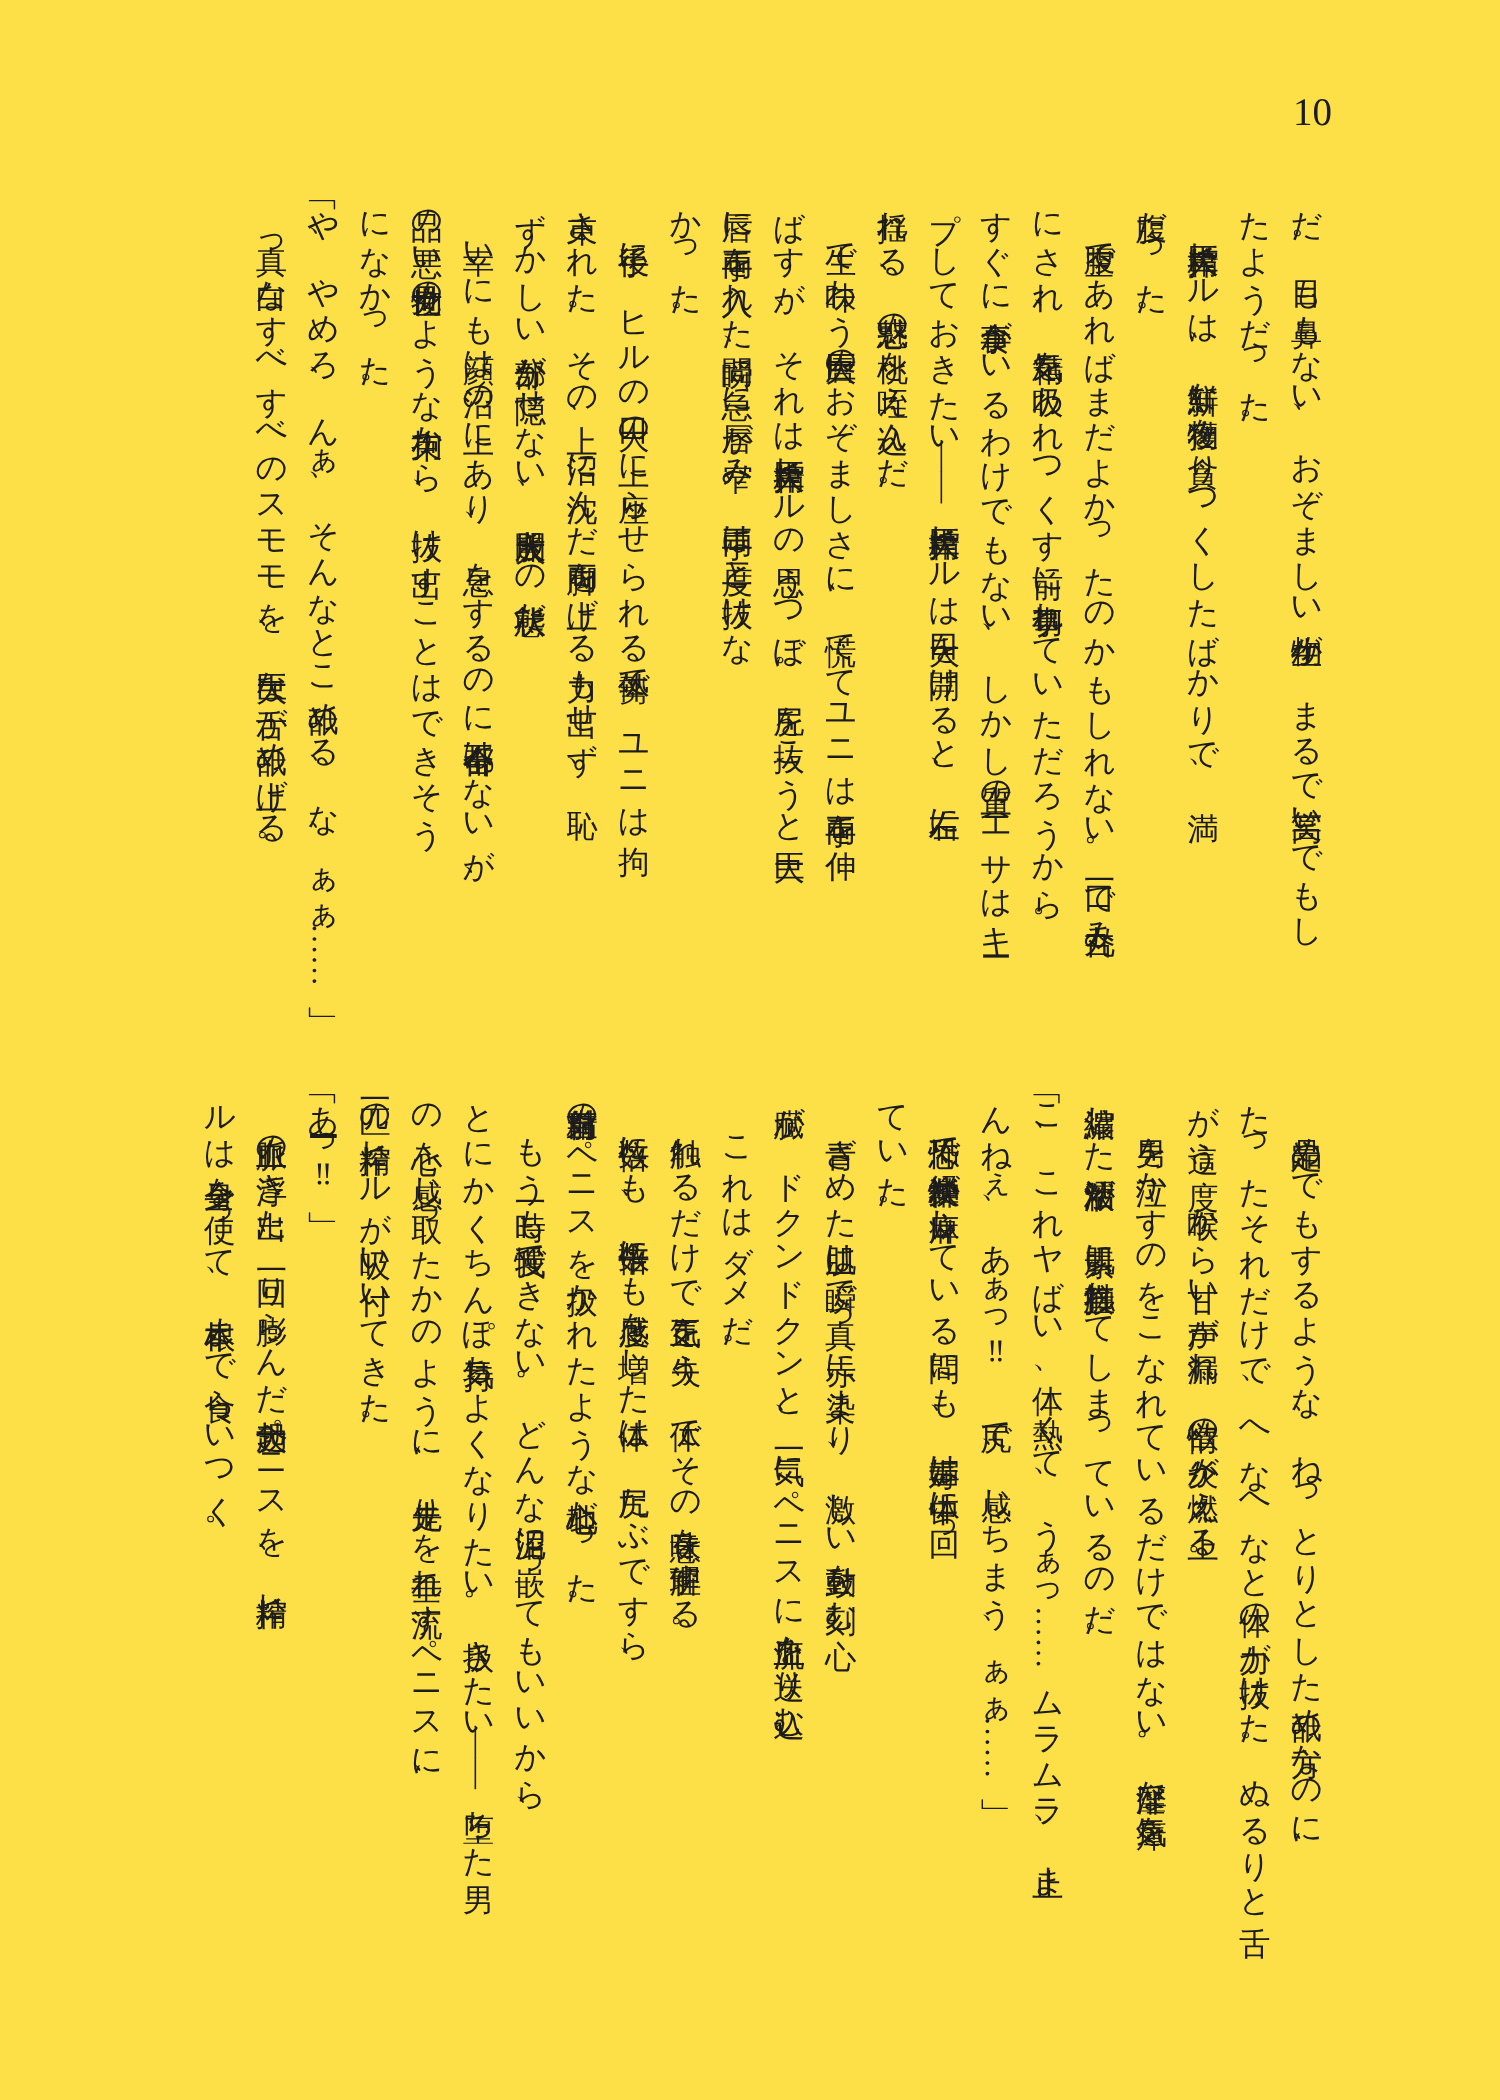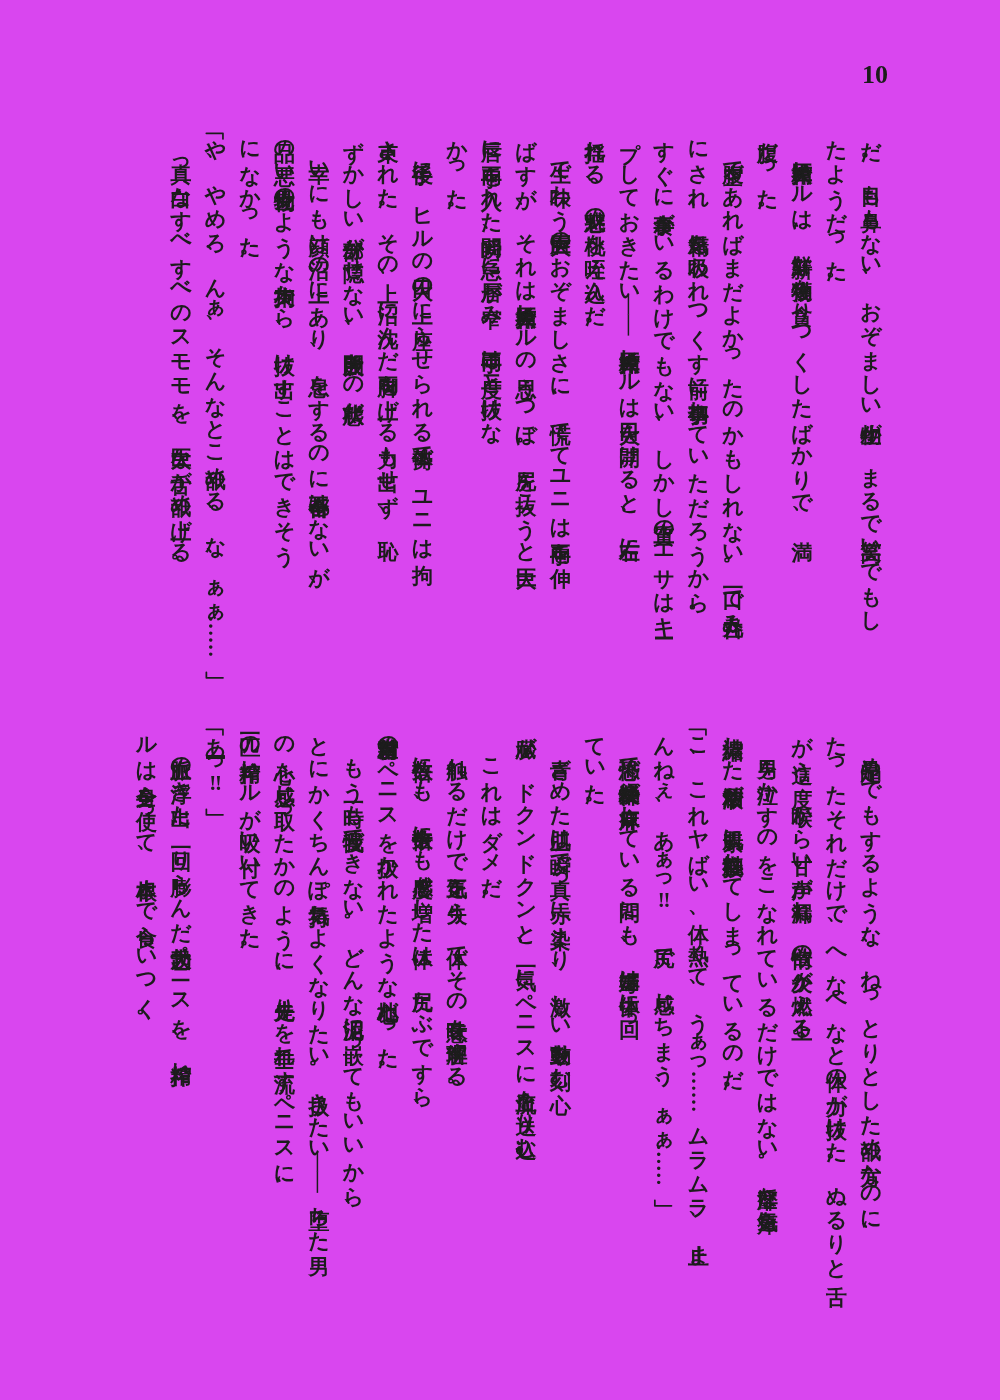--- a/index.html
+++ b/index.html
@@ -4,25 +4,24 @@
 <style>
   html, body {
     margin: 0;
     padding: 0;
     background: #ffffff;
   }
   .page {
     position: relative;
     width: 1000px;
     height: 1400px;
-    background: #d946ef;
+    background: #fde047;
     overflow: hidden;
     font-family: "Liberation Serif", "DejaVu Serif", serif;
     color: #1c1c1c;
-    font-weight: bold;
   }
   .page-number {
     position: absolute;
     top: 62px;
     right: 112px;
     font-size: 26px;
     line-height: 1;
     color: #1c1c1c;
   }
   .tblock {

